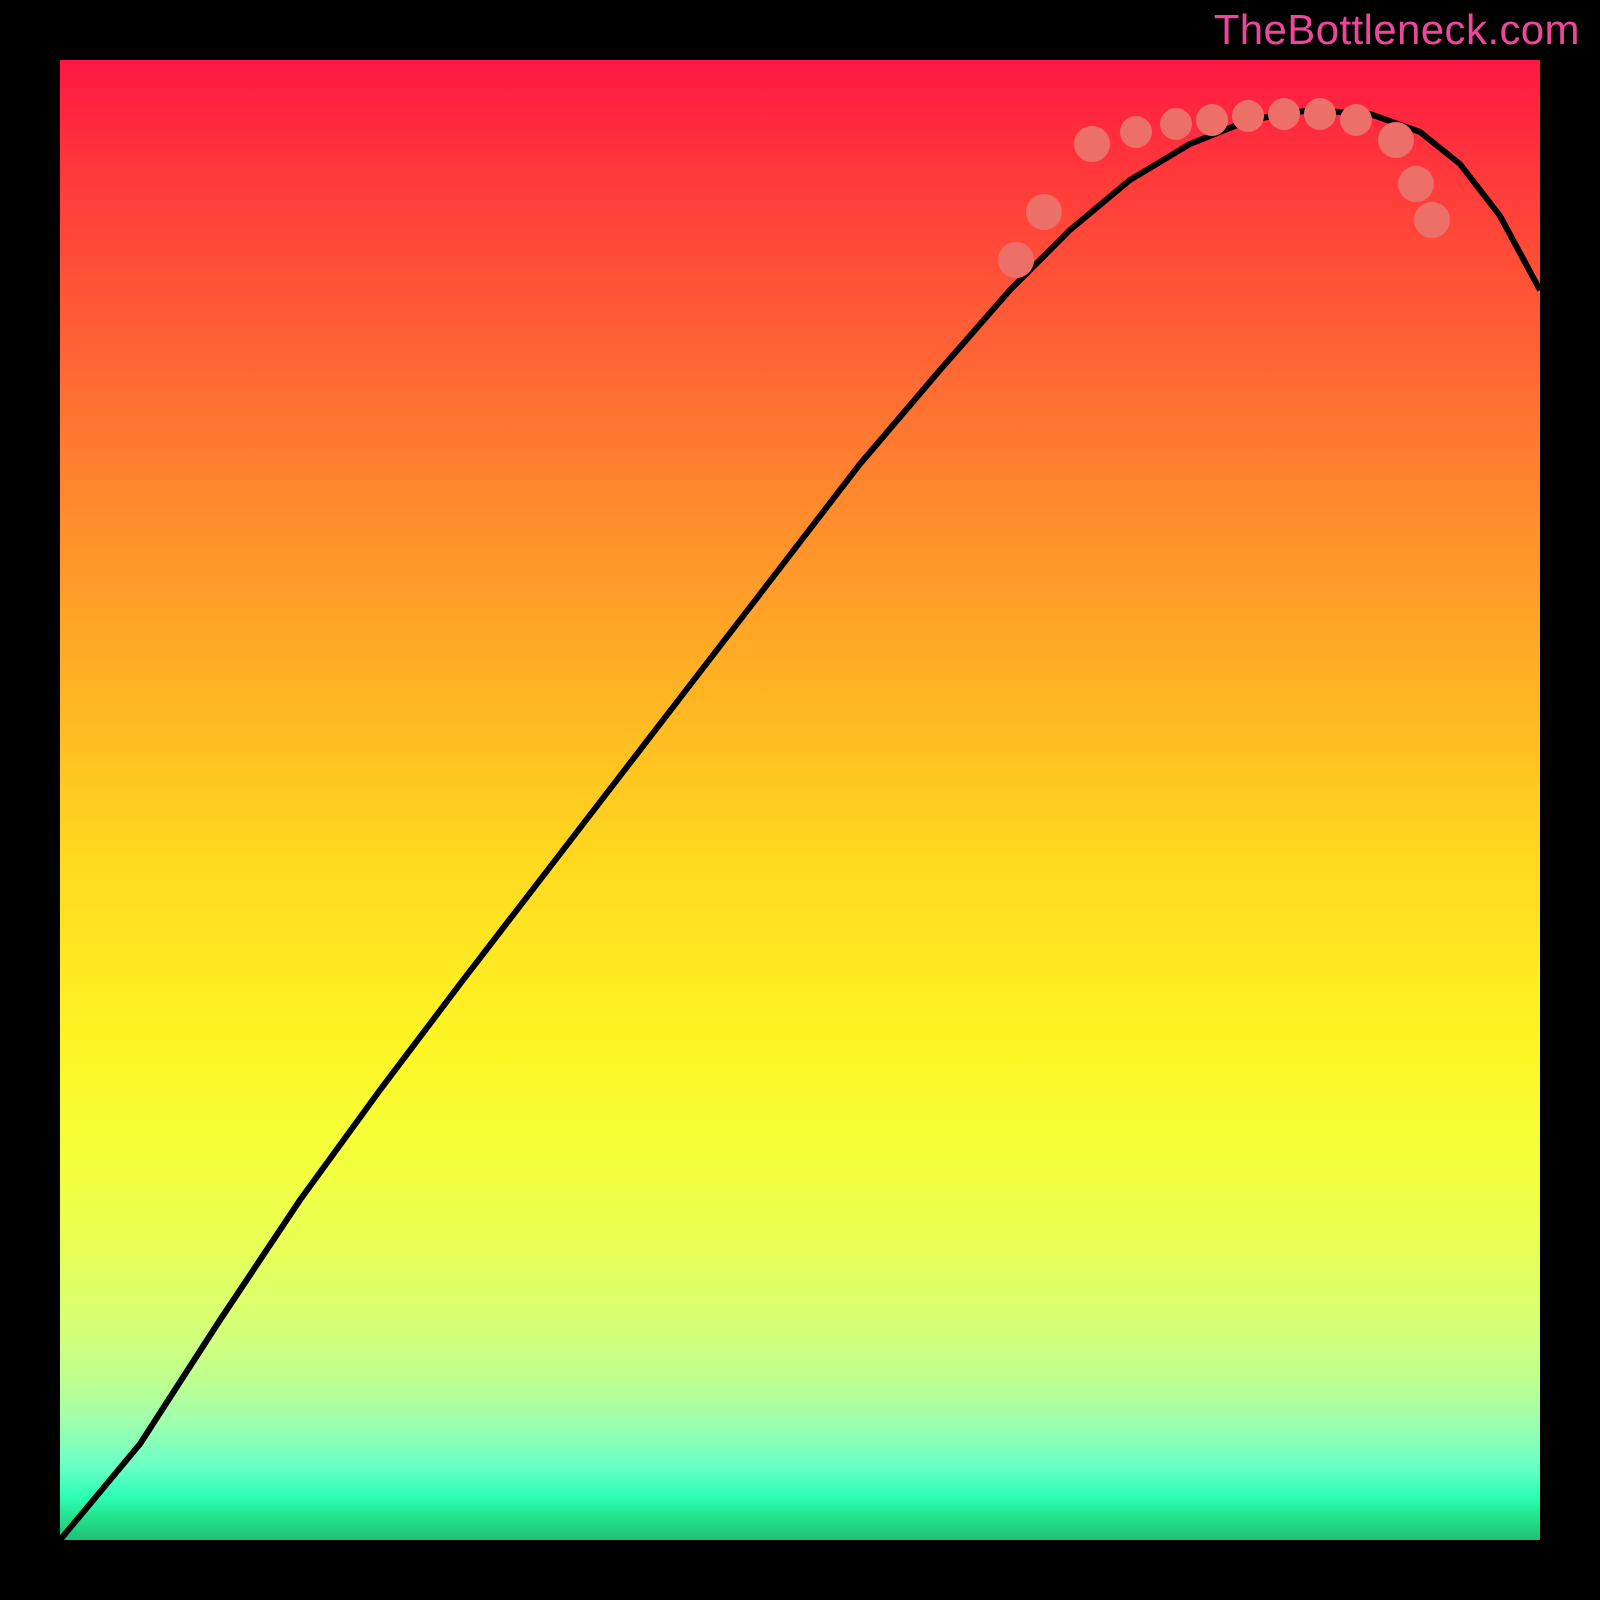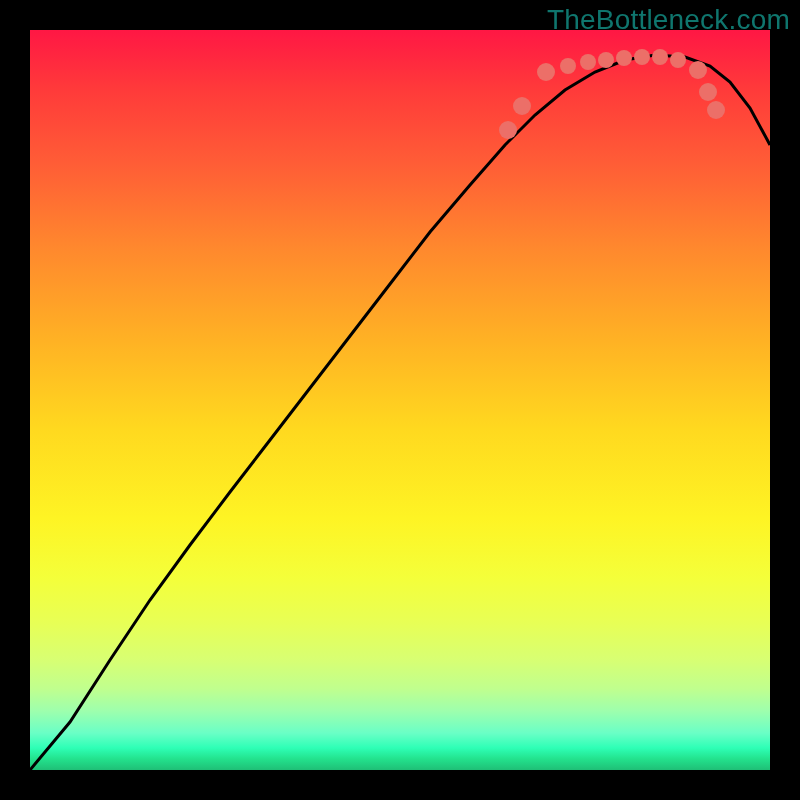--- a/index.html
+++ b/index.html
@@ -56,22 +56,22 @@
   .dot {
     position: absolute;
     background: #ec6f68;
     border-radius: 50%;
     transform: translate(-50%, -50%);
   }
   .watermark {
     position: absolute;
     top: 4px;
     right: 10px;
-    color: #0f766e;
-    font-size: 28px;
+    color: #ec4899;
+    font-size: 21px;
     font-weight: 500;
     letter-spacing: 0.2px;
   }
 </style>
 </head>
 <body>
 
 <div class="frame">
   <div class="plot">
     <svg class="curve-svg" viewBox="0 0 740 740" preserveAspectRatio="none">

